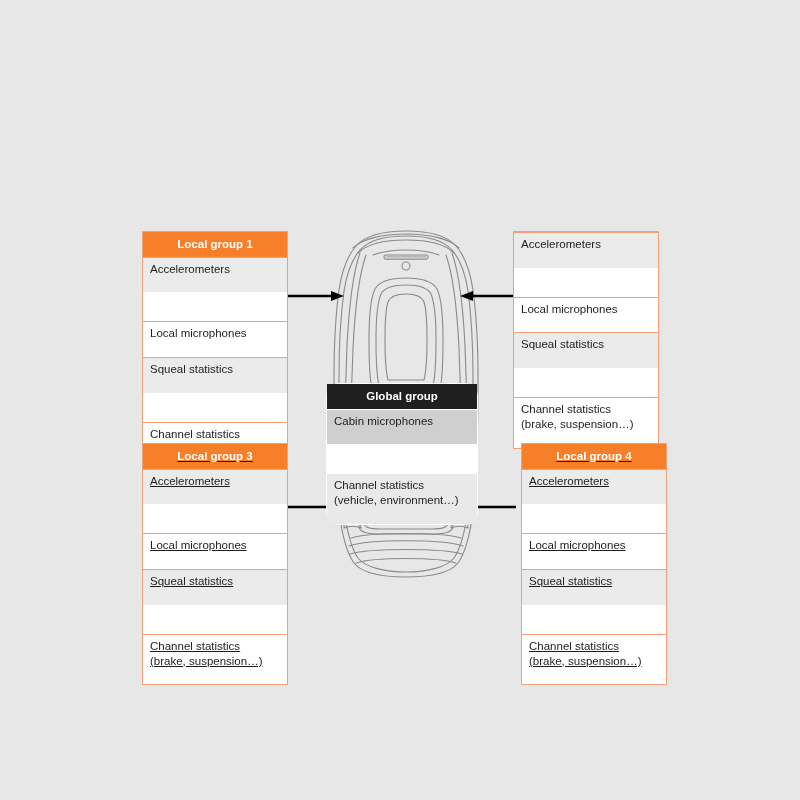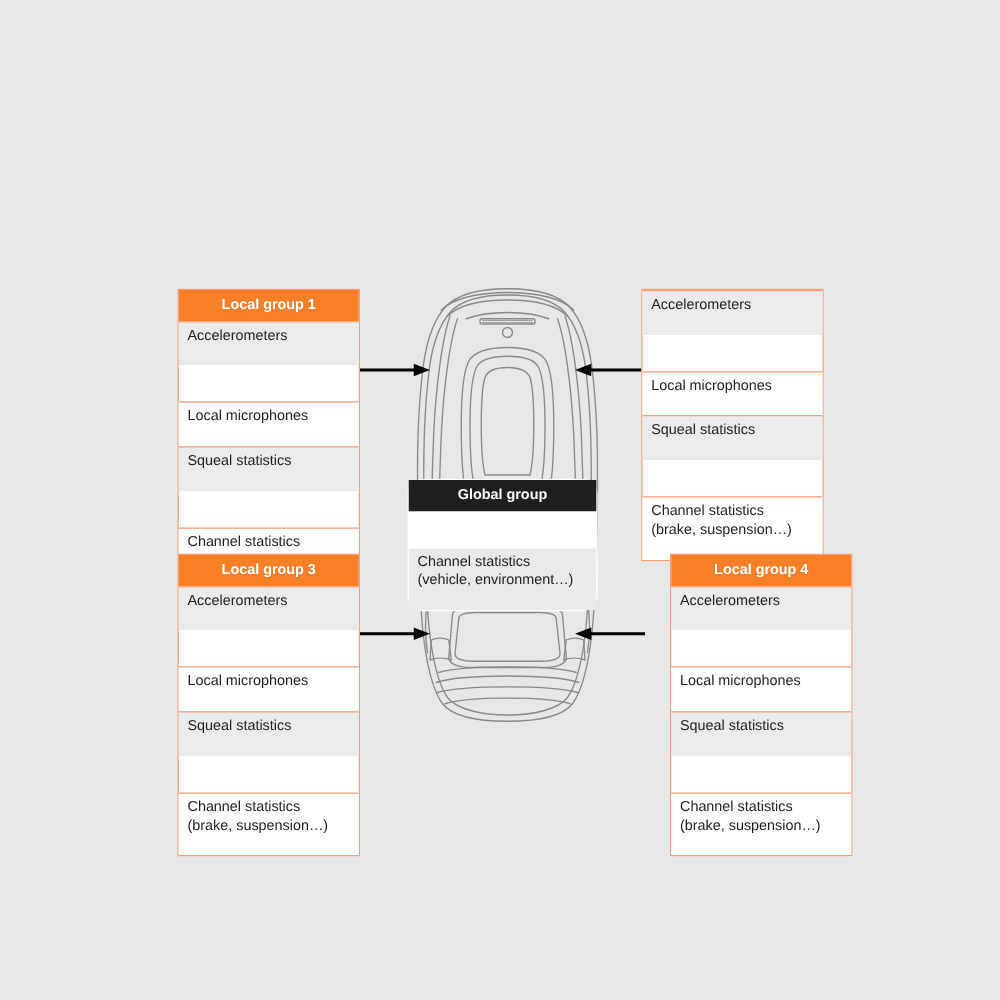--- a/index.html
+++ b/index.html
@@ -277,37 +277,38 @@
   </div>
 
   <div class="group group-local" style="left:513px; top:231px;">
     <div class="row shade">Accelerometers</div>
     <div class="row plain">Local microphones</div>
     <div class="row shade">Squeal statistics</div>
     <div class="row plain">Channel statistics
 (brake, suspension…)</div>
   </div>
 
-  <div class="group group-local" style="left:142px; top:443px;">
+  <div class="group group-local" style="left:142px; top:443px;text-decoration:underline;">
     <div class="group-header">Local group 3</div>
     <div class="row shade">Accelerometers</div>
     <div class="row plain">Local microphones</div>
     <div class="row shade">Squeal statistics</div>
     <div class="row plain">Channel statistics
 (brake, suspension…)</div>
   </div>
 
-  <div class="group group-local" style="left:536px; top:443px;">
+  <div class="group group-local" style="left:521px; top:443px;text-decoration:underline;">
     <div class="group-header">Local group 4</div>
     <div class="row shade">Accelerometers</div>
     <div class="row plain">Local microphones</div>
     <div class="row shade">Squeal statistics</div>
     <div class="row plain">Channel statistics
 (brake, suspension…)</div>
   </div>
 
   <div class="group group-global" style="left:326px; top:383px;border-radius:13px;">
     <div class="group-header">Global group</div>
+    <div class="row shade">Cabin microphones</div>
     <div class="row plain">Channel statistics
 (vehicle, environment…)</div>
   </div>
 
 </div>
 
 </body></html>

